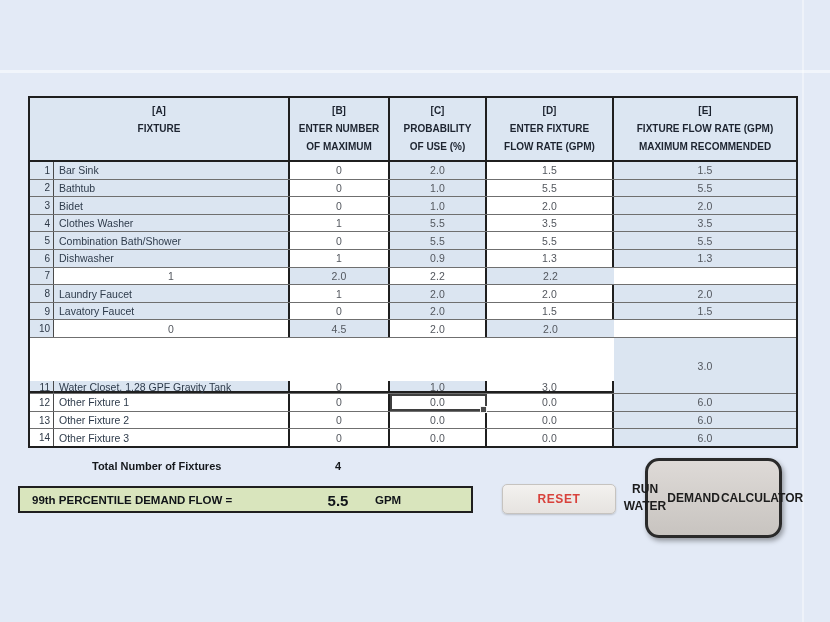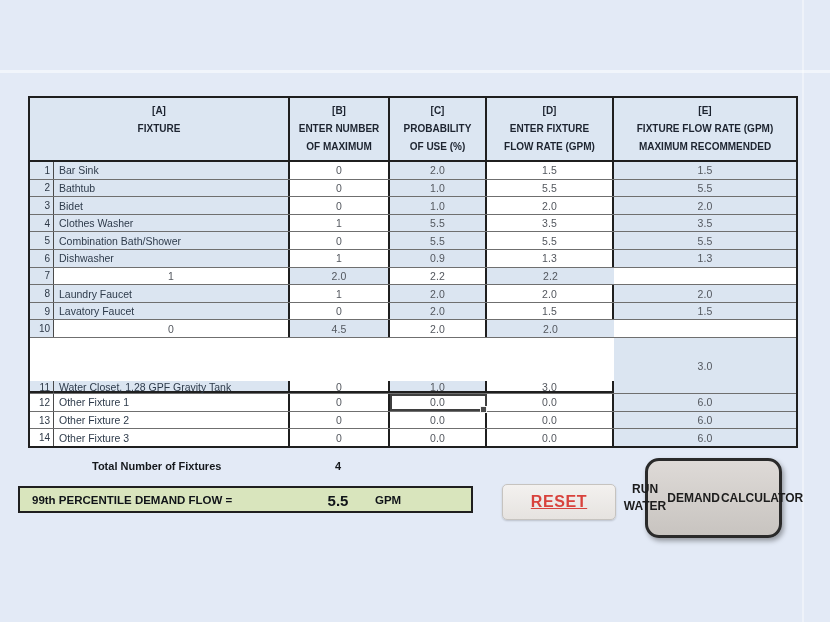--- a/index.html
+++ b/index.html
@@ -44,24 +44,24 @@
   .demand-box{position:absolute;left:18px;top:486px;width:455px;height:27px;
     background:#d9e5bd;border:2px solid #1f1f1f;box-sizing:border-box;}
   .demand-label{position:absolute;left:12px;top:50%;transform:translateY(-50%);
     font-weight:bold;font-size:11.5px;color:#101418;white-space:nowrap;}
   .demand-value{position:absolute;left:278px;top:50%;transform:translateY(-50%);
     width:80px;text-align:center;font-weight:bold;font-size:15px;color:#101418;}
   .demand-unit{position:absolute;left:355px;top:50%;transform:translateY(-50%);
     width:70px;font-weight:bold;font-size:11.5px;color:#101418;}
 
   
-  .reset-btn{position:absolute;left:502px;top:484px;width:114px;height:36px;
+  .reset-btn{position:absolute;left:502px;top:484px;width:114px;height:30px;
     border-radius:5px;background:linear-gradient(#f3f1ef,#e6e3e0);border:1px solid #c6c3bf;
-    box-shadow:0 1px 2px rgba(0,0,0,0.18);color:#d8423c;font-weight:bold;font-size:16px;
-    letter-spacing:.6px;font-family:"Liberation Sans",sans-serif;cursor:pointer;text-decoration:underline;}
+    box-shadow:0 1px 2px rgba(0,0,0,0.18);color:#d8423c;font-weight:bold;font-size:12px;
+    letter-spacing:.6px;font-family:"Liberation Sans",sans-serif;cursor:pointer;}
   .run-btn{position:absolute;left:645px;top:458px;width:137px;height:80px;border-radius:14px;
     background:linear-gradient(#dedad7,#c8c4c0);border:3px solid #2a2a2a;
     box-shadow:2px 3px 5px rgba(0,0,0,0.35);display:flex;align-items:center;
     justify-content:center;gap:1px;font-weight:bold;font-size:12px;color:#1c1c1c;
     font-family:"Liberation Sans",sans-serif;cursor:pointer;line-height:17px;}
 </style>
 </head>
 <body>
 
 <div class="canvas">

